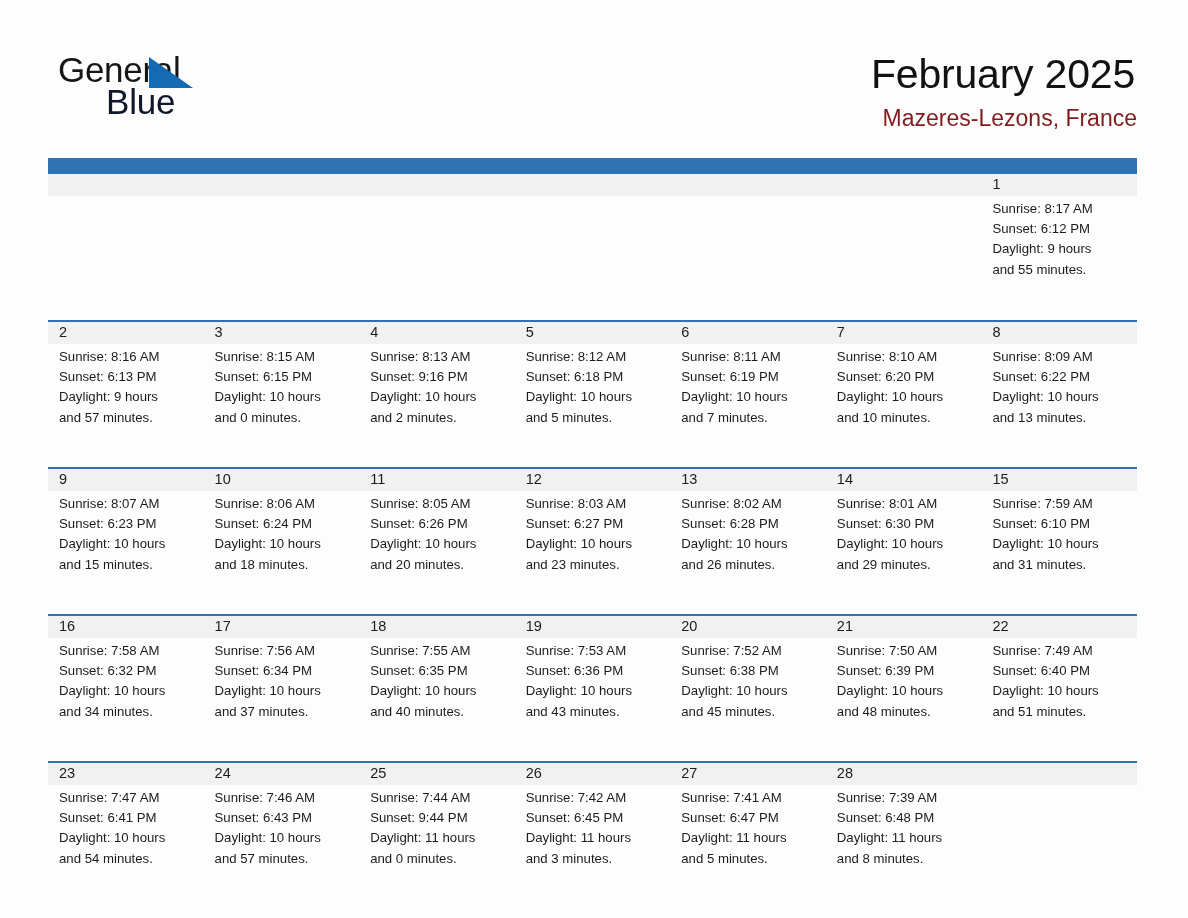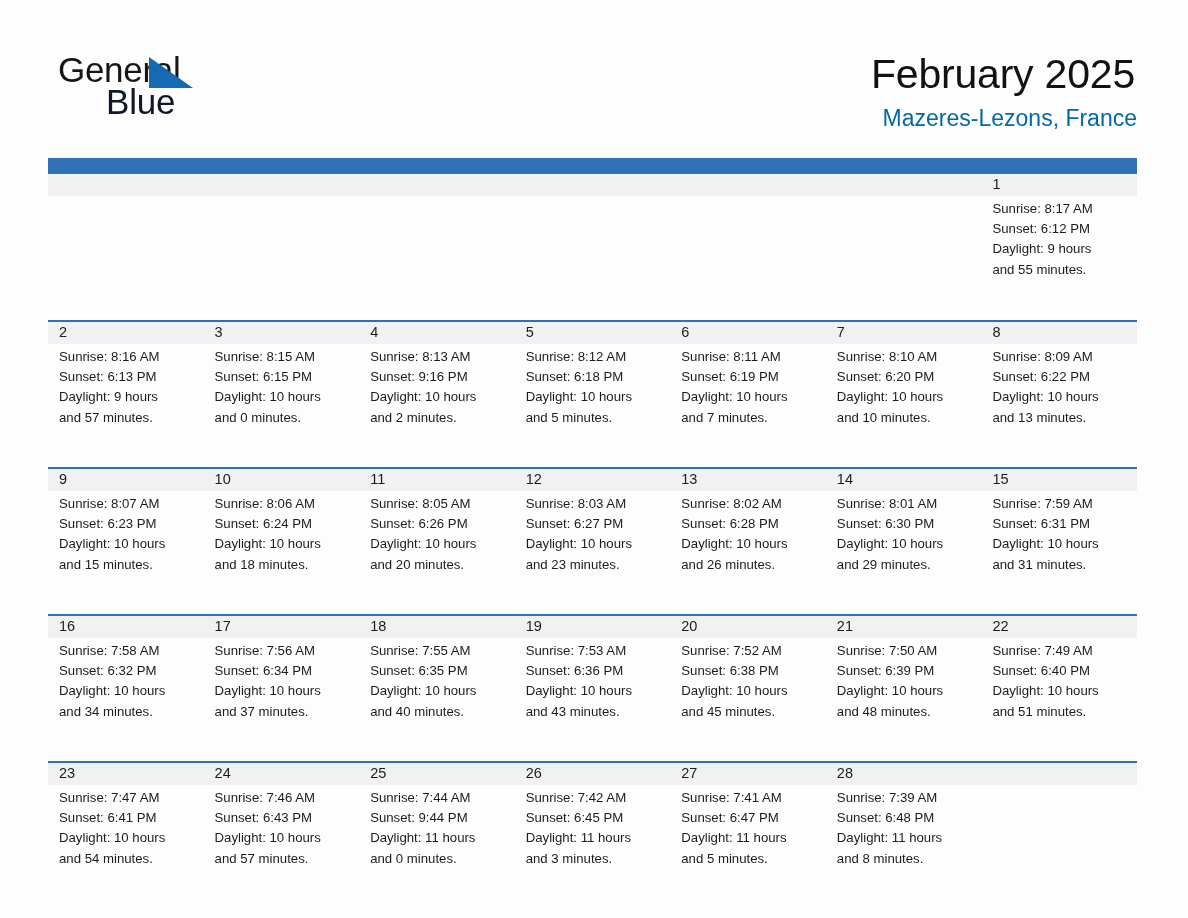--- a/index.html
+++ b/index.html
@@ -77,21 +77,21 @@
     font-size: 41px;
     font-weight: normal;
     color: #121212;
     line-height: 1.12;
     margin: 2px;
     letter-spacing: -0.2px;
   }
   .location-title {
     font-size: 23px;
     font-weight: normal;
-    color: #0369a1;
+    color: #7f1d1d;
     margin: 8px 0 0 0;
     line-height: 1.1;
   }
 
   
   .calendar {
     position: absolute;
     left: 48px;
     top: 158px;
     width: 1089px;
@@ -344,21 +344,21 @@
                 <div>Sunrise: 8:01 AM</div>
                 <div>Sunset: 6:30 PM</div>
                 <div>Daylight: 10 hours</div>
                 <div>and 29 minutes.</div>
               </div>
             </div>
             <div class="day-cell">
               <div class="day-number">15</div>
               <div class="day-info">
                 <div>Sunrise: 7:59 AM</div>
-                <div>Sunset: 6:31 PM</div>
+                <div>Sunset: 6:10 PM</div>
                 <div>Daylight: 10 hours</div>
                 <div>and 31 minutes.</div>
               </div>
             </div>
           </div>
         </div>
         <div class="week-row">
           <div class="daynum-band"></div>
           <div class="day-grid">
             <div class="day-cell">

